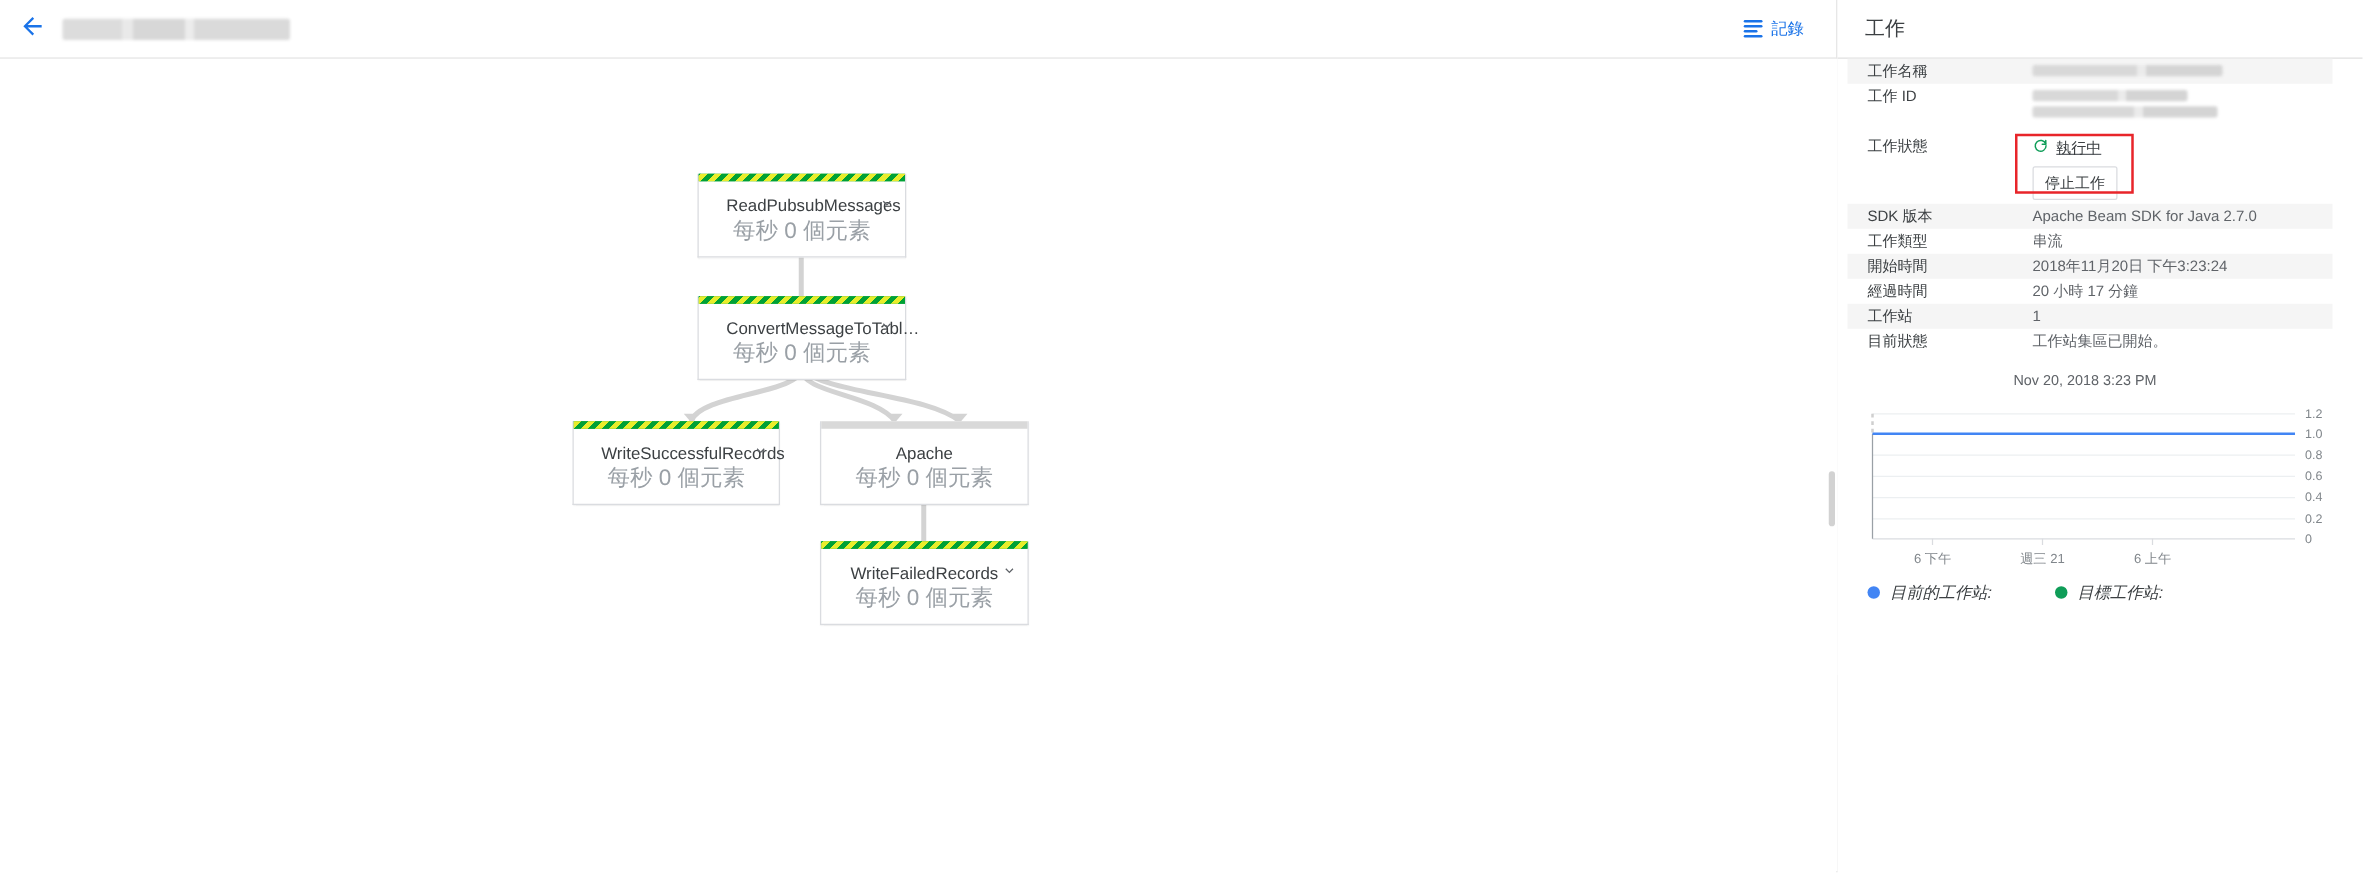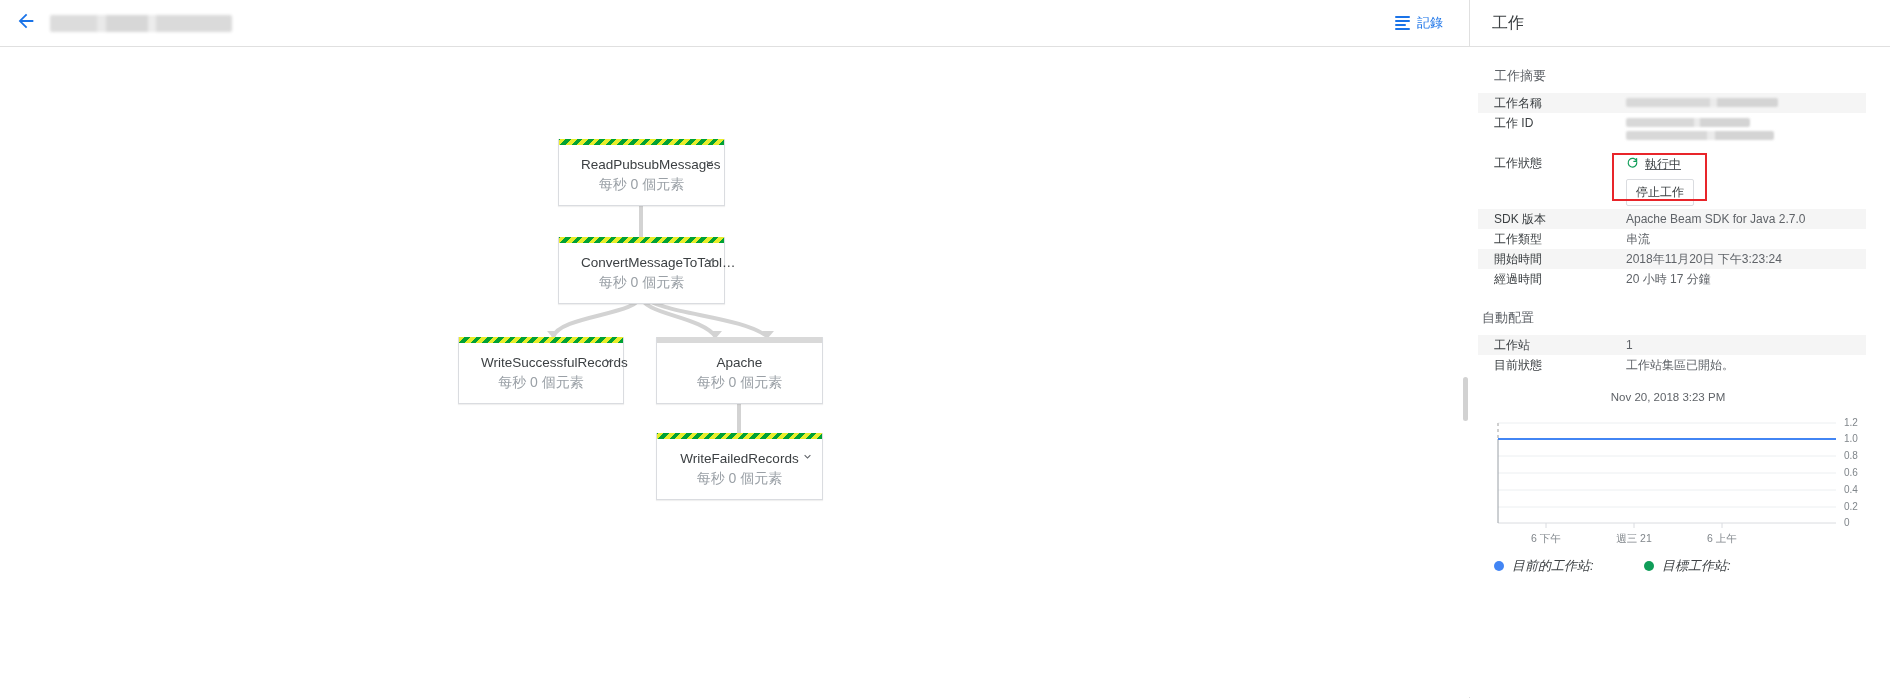--- a/index.html
+++ b/index.html
@@ -52,21 +52,21 @@
   }
   .node .bar { height: 6px; width: 100%; }
   .node .bar.striped {
     background-image: repeating-linear-gradient(
       -45deg, #00a135 0 4px, #00a135 4px, #e8ed2b 4px 8px);
     background-color: #00a135;
   }
   .node .bar.plain { background: #d9d9d9; }
   .node .body { position: relative; padding: 11px 22px 13px; text-align: center; }
   .node .nm { font-size: 13.5px; color: #3c4043; line-height: 17px; white-space: nowrap; }
-  .node .sub { font-size: 14px; color: #9aa0a6; margin-top: 3px; line-height: 16px; }
+  .node .sub { font-size: 18px; color: #9aa0a6; margin-top: 3px; line-height: 16px; }
   .node .chev {
     position: absolute; right: 8px; top: 10px; width: 14px; height: 14px;
     display: flex; align-items: center; justify-content: center;
   }
   .node .chev svg { width: 13px; height: 13px; fill: #5f6368; }
 
   
   .scroll-hint {
     position: absolute; right: 2px; top: 330px; width: 5px; height: 44px;
     background: #d2d2d2; border-radius: 3px;
@@ -237,21 +237,20 @@
     </div>
   </div>
 
   <div class="side">
     <div class="side-head">
       <h1>工作</h1>
     </div>
 
     <div class="side-body">
 
-      <div class="sec-title">工作摘要</div>
 
       <div class="kv shade">
         <div class="k">工作名稱</div>
         <div class="v">
             <div class="redact r1"></div>
           </div>
       </div>
 
       <div class="kv">
         <div class="k">工作 ID</div>
@@ -291,21 +290,20 @@
       </div>
       <div class="kv shade">
         <div class="k">開始時間</div>
         <div class="v">2018年11月20日 下午3:23:24</div>
       </div>
       <div class="kv">
         <div class="k">經過時間</div>
         <div class="v">20 小時 17 分鐘</div>
       </div>
 
-      <div class="sec-title" style="padding-left:4px;">自動配置</div>
 
       <div class="kv shade">
         <div class="k">工作站</div>
         <div class="v">1</div>
       </div>
       <div class="kv">
         <div class="k">目前狀態</div>
         <div class="v">工作站集區已開始。</div>
       </div>
 

